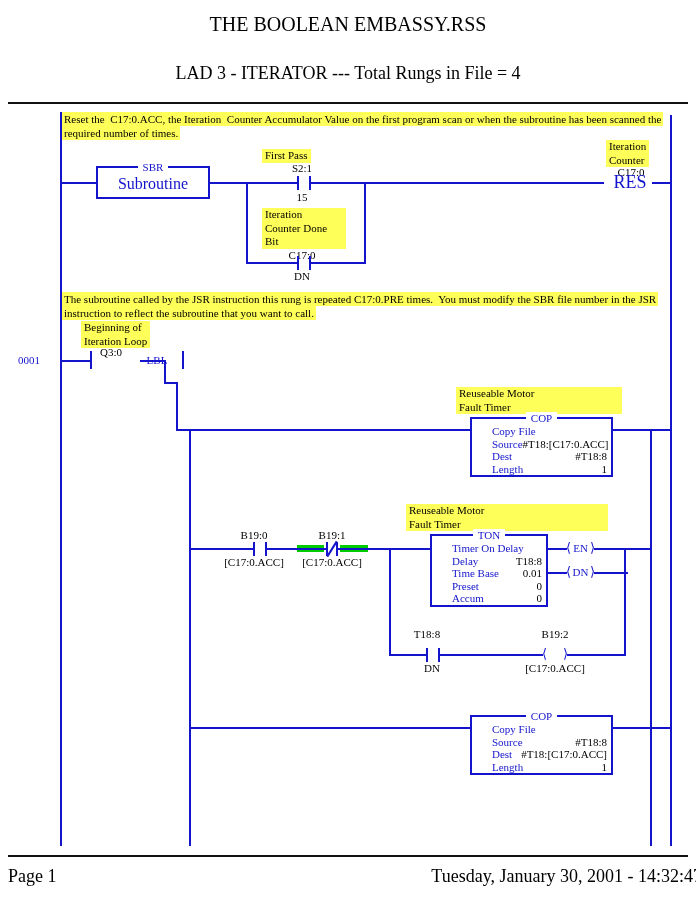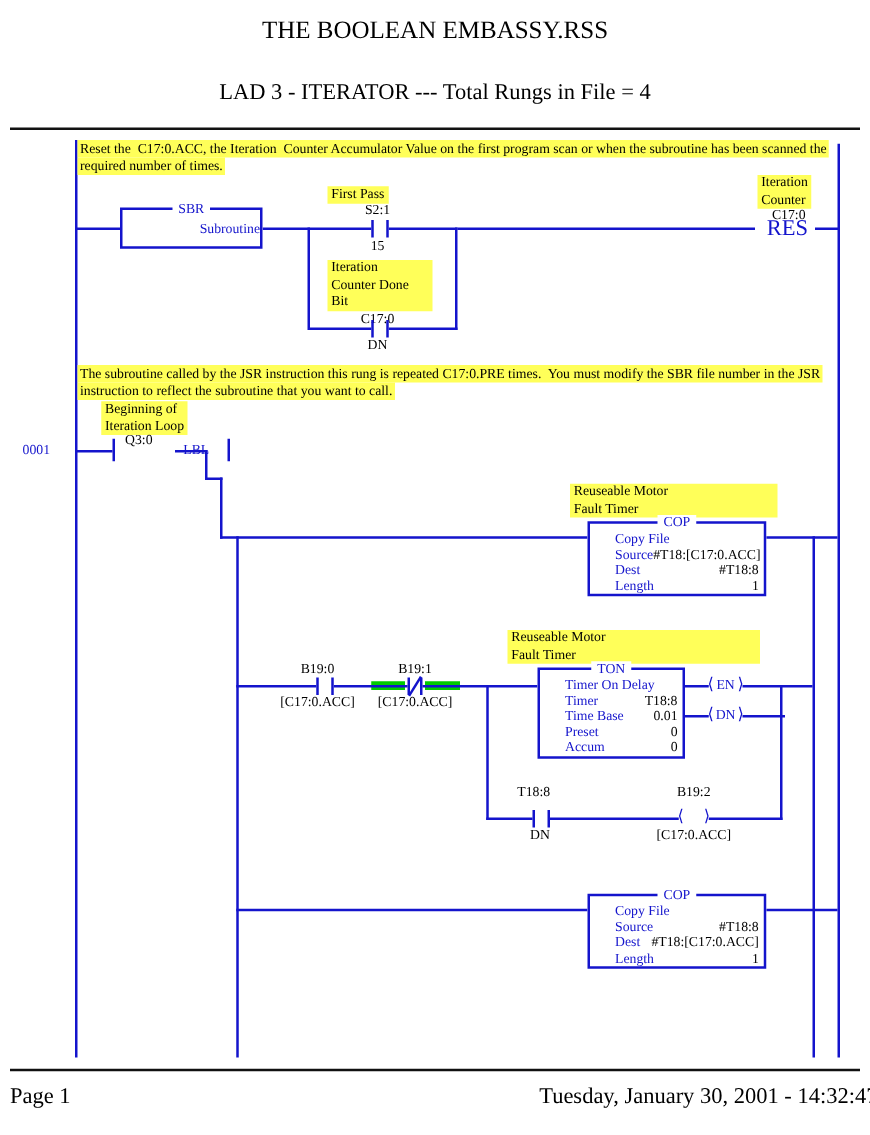--- a/index.html
+++ b/index.html
@@ -27,21 +27,21 @@
   .addr{position:absolute;font-size:11px;line-height:13px;text-align:center;color:#000;white-space:pre;}
   .cbar{position:absolute;width:2px;height:14px;background:var(--blue);}
   .slash{position:absolute;width:18px;height:2px;background:var(--blue);transform:rotate(-58deg);}
   .gbar{position:absolute;height:7px;background:var(--green);}
   .ibox{position:absolute;border:2px solid var(--blue);background:#fff;box-sizing:border-box;}
   .ibox .btitle{position:absolute;top:-8px;left:0;right:0;text-align:center;font-size:11px;line-height:14px;color:var(--blue);}
   .ibox .btitle i{font-style:normal;background:#fff;padding:0 5px;}
   .brow{display:flex;justify-content:space-between;padding:0 4px;font-size:11px;line-height:12.5px;color:var(--blue);white-space:pre;}
   .brow .val{color:#000;}
   .boxbody{padding-top:6px;margin-left:16px;}
-  .sbrname{text-align:right;font-size:11px;line-height:13px;color:var(--blue);padding-top:9px;}
+  .sbrname{text-align:center;font-size:16px;line-height:13px;color:var(--blue);padding-top:9px;}
   .rcoil{position:absolute;display:flex;justify-content:space-between;color:var(--blue);font-size:18px;line-height:14px;white-space:pre;}
   .acoil{position:absolute;display:flex;justify-content:space-between;align-items:center;color:var(--blue);font-size:11px;line-height:14px;}
   .acoil::before{content:"\27E8";font-family:"DejaVu Sans",sans-serif;font-size:13px;}
   .acoil::after{content:"\27E9";font-family:"DejaVu Sans",sans-serif;font-size:13px;}
   .lblbox{position:absolute;border-left:2px solid var(--blue);border-right:2px solid var(--blue);
     color:var(--blue);font-size:11px;line-height:18px;text-align:center;}
   .rnum{position:absolute;color:var(--blue);font-size:11px;}
   .footer-text{position:absolute;font-size:18px;white-space:nowrap;}
 </style>
 </head>
@@ -162,21 +162,21 @@
   <div class="wire-v" style="left:624px;top:548px;height:108px;"></div>
 
   <div class="ylabel" style="left:406px;top:504px;width:196px;">
     <span>Reuseable Motor</span>
     <span>Fault Timer</span>
   </div>
   <div class="ibox" style="left:430px;top:534px;width:118px;height:73px;">
     <div class="btitle"><i>TON</i></div>
     <div class="boxbody">
       <div class="brow"><span>Timer On Delay</span></div>
-      <div class="brow"><span>Timer</span><span class="val">T18:8</span></div>
+      <div class="brow"><span>Delay</span><span class="val">T18:8</span></div>
       <div class="brow"><span>Time Base</span><span class="val">0.01</span></div>
       <div class="brow"><span>Preset</span><span class="val">0</span></div>
       <div class="brow"><span>Accum</span><span class="val">0</span></div>
     </div>
   </div>
 
   <div class="wire-h" style="left:548px;top:548px;width:19px;"></div>
   <div class="acoil" style="left:566px;top:541px;width:29px;">
     <span>EN</span>
   </div>

